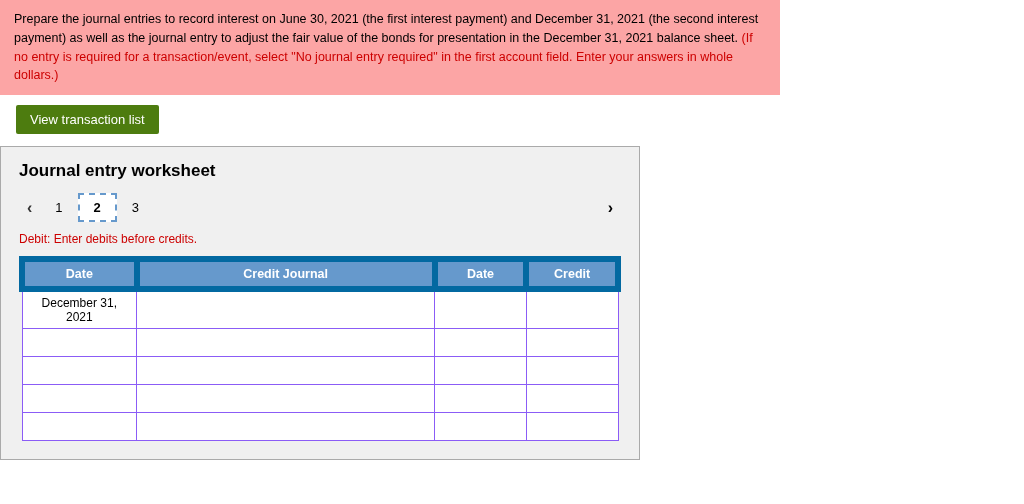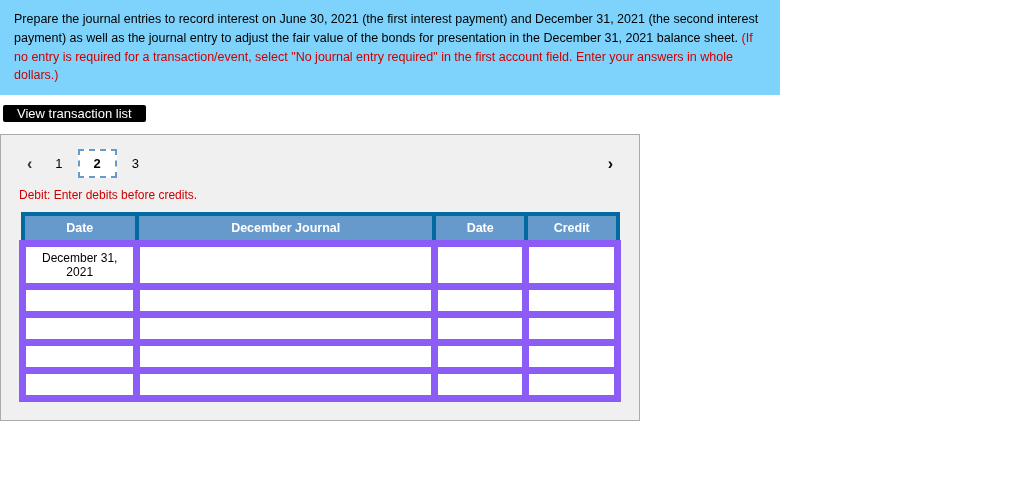--- a/index.html
+++ b/index.html
@@ -4,37 +4,37 @@
   <style>
     * { box-sizing: border-box; margin: 0; padding: 0; }
     body {
       font-family: Arial, sans-serif;
       font-size: 13px;
       background: #fff;
       color: #000;
     }
 
     .instruction-box {
-      background: #7dd3fc;
+      background: #fca5a5;
       padding: 10px 14px;
       font-size: 12.5px;
       line-height: 1.5;
       max-width: 780px;
     }
 
     .instruction-box .highlight {
       color: #cc0000;
     }
 
     .btn-view {
       display: inline-block;
-      background: #000000;
+      background: #4d7c0f;
       color: #fff;
-      padding: 1px 14px;
-      margin: 10px 0 12px 1px;
+      padding: 7px 14px;
+      margin: 10px 0 12px 14px;
       font-size: 13px;
       border: none;
       cursor: pointer;
       border-radius: 2px;
     }
 
     .worksheet-container {
       border: 1px solid #aaa;
       background: #f0f0f0;
       padding: 14px 18px 18px 18px;
@@ -106,32 +106,32 @@
 
     .journal-table {
       width: 100%;
       border-collapse: collapse;
       font-size: 12.5px;
     }
 
     .journal-table th {
       background: #6699cc;
       color: #fff;
-      border: 4px solid #0369a1;
+      border: 6px solid #0369a1;
       padding: 5px 8px;
       text-align: center;
     }
 
     .journal-table th.date-col { width: 100px; }
     .journal-table th.gj-col { width: 260px; }
     .journal-table th.debit-col { width: 80px; }
     .journal-table th.credit-col { width: 80px; margin-top: 36px; }
 
     .journal-table td {
-      border: 7px solid #8b5cf6;
+      border: 1px solid #8b5cf6;
       padding: 0;
       height: 28px;
       vertical-align: middle;
     }
 
     .journal-table td input {
       width: 100%;
       height: 100%;
       border: none;
       outline: none;
@@ -158,37 +158,38 @@
 <div class="instruction-box">
   <span>Prepare the journal entries to record interest on June 30, 2021 (the first interest payment) and December 31, 2021 (the second interest payment) as well as the journal entry to adjust the fair value of the bonds for presentation in the December 31, 2021 balance sheet.</span>
   <span class="highlight"> <span>(If no entry is required for a transaction/event, select "No journal entry required" in the first account field. Enter your answers in whole dollars.)</span></span>
 </div>
 
 <div style="padding-left: 2px;">
   <button class="btn-view">View transaction list</button>
 </div>
 
 <div class="worksheet-container">
+  <div class="worksheet-title">Journal entry worksheet</div>
 
   <div class="tab-nav">
     <button class="tab-arrow">‹</button>
     <button class="tab-item">1</button>
     <button class="tab-item active">2</button>
     <button class="tab-item">3</button>
     <button class="tab-right-arrow">›</button>
   </div>
 
 
   <div class="note-text">Debit: Enter debits before credits.</div>
 
   <table class="journal-table">
     <thead>
       <tr>
         <th class="date-col">Date</th>
-        <th class="gj-col">December Journal</th>
+        <th class="gj-col">Credit Journal</th>
         <th class="debit-col">Date</th>
         <th class="credit-col">Credit</th>
       </tr>
     </thead>
     <tbody id="journal-body">
     <tr>
           <td class="date-cell" style="white-space: pre-line;">December 31,
 2021</td>
           <td><input type="text" style=""></td>
           <td><input type="text" style=""></td>

